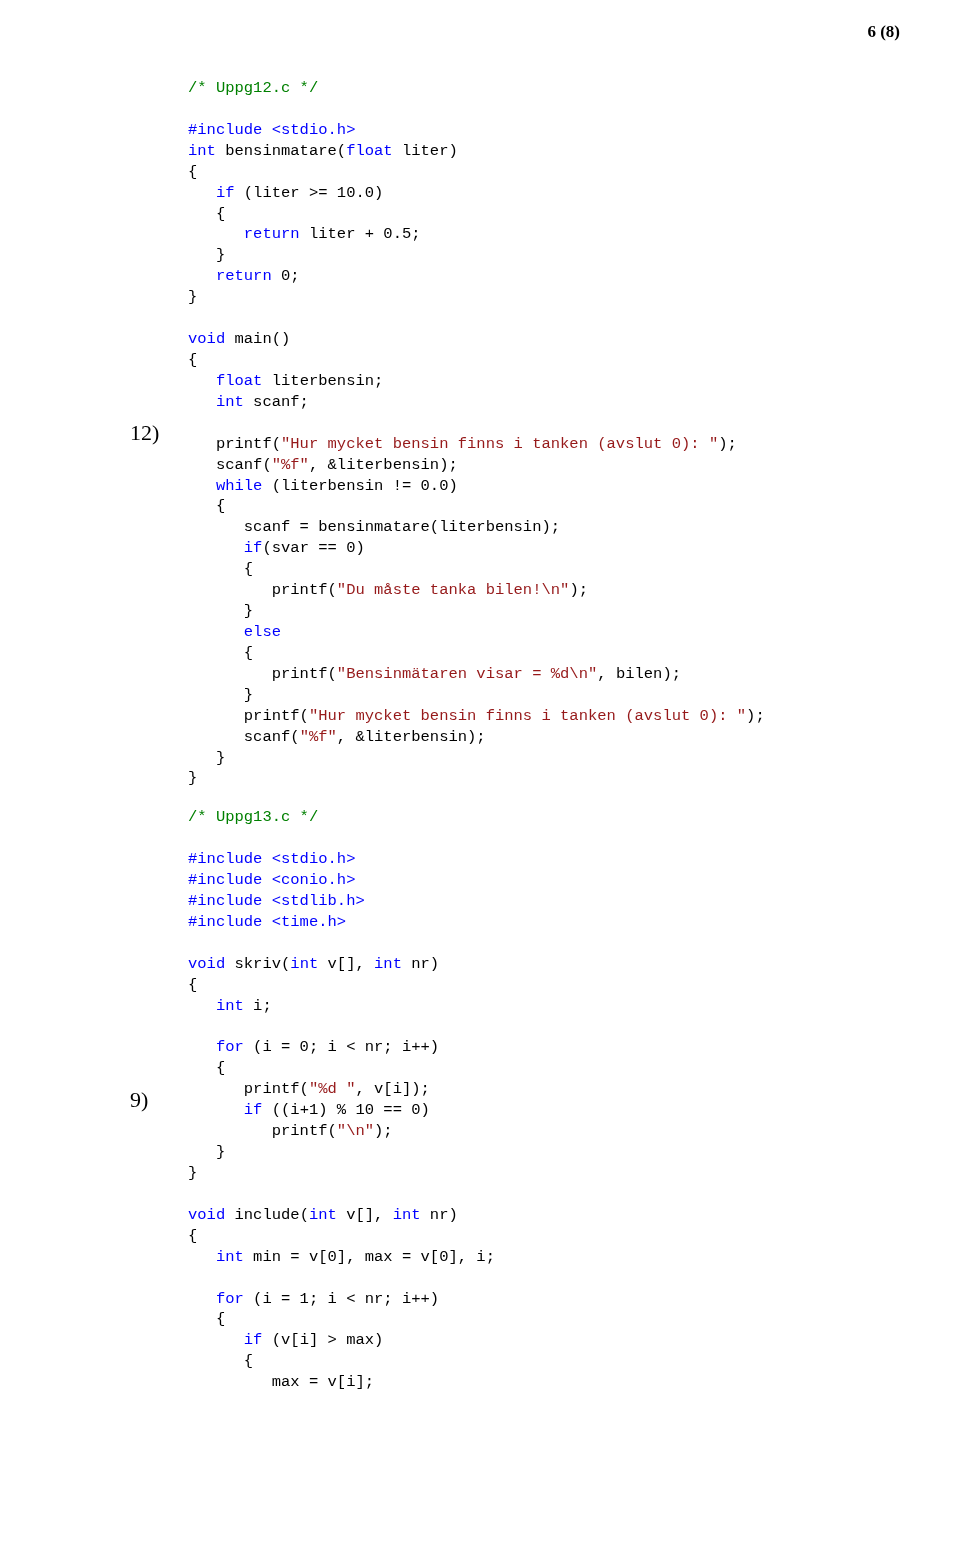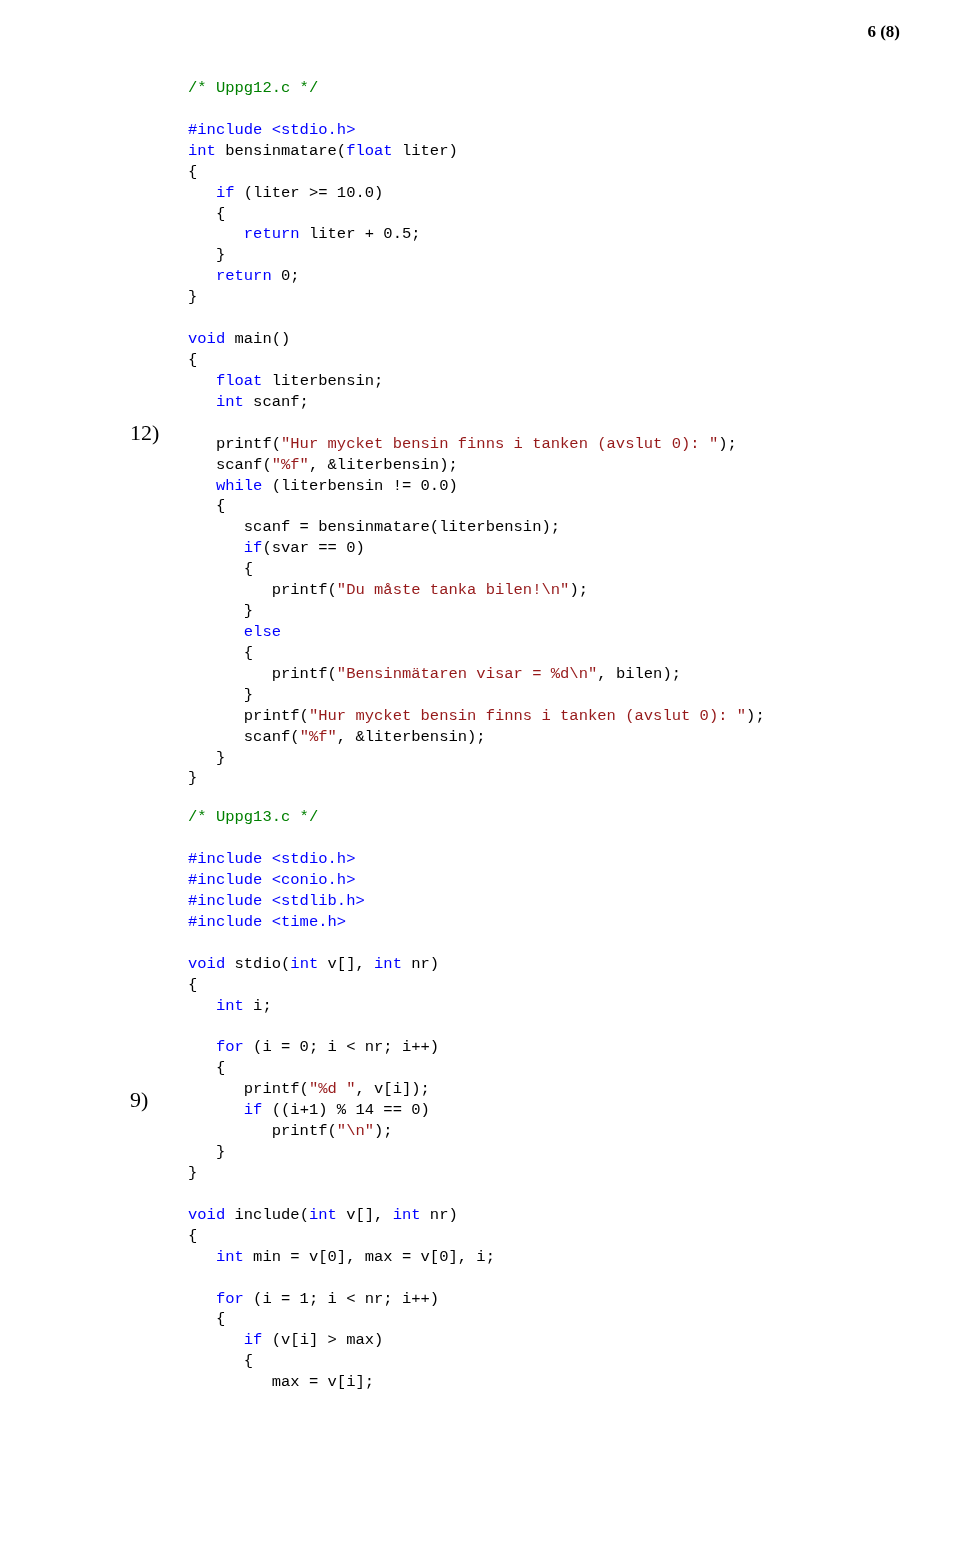--- a/index.html
+++ b/index.html
@@ -99,28 +99,28 @@
   <div class="row">
     <div class="item-num">9)</div>
     <div>
 <pre><span class="green">/* Uppg13.c */</span>
 
 <span class="blue">#include &lt;stdio.h&gt;</span>
 <span class="blue">#include &lt;conio.h&gt;</span>
 <span class="blue">#include &lt;stdlib.h&gt;</span>
 <span class="blue">#include &lt;time.h&gt;</span>
 
-<span class="blue">void</span><span> stdio(</span><span class="blue">int</span><span> v[], </span><span class="blue">int</span><span> nr)</span>
+<span class="blue">void</span><span> skriv(</span><span class="blue">int</span><span> v[], </span><span class="blue">int</span><span> nr)</span>
 <span>{</span>
    <span class="blue">int</span><span> i;</span>
 
    <span class="blue">for</span><span> (i = 0; i &lt; nr; i++)</span>
    <span>{</span>
 <span>      printf(</span><span class="red">"%d "</span><span>, v[i]);</span>
-      <span class="blue">if</span><span> ((i+1) % 14 == 0)</span>
+      <span class="blue">if</span><span> ((i+1) % 10 == 0)</span>
 <span>         printf(</span><span class="red">"\n"</span><span>);</span>
    <span>}</span>
 <span>}</span>
 
 <span class="blue">void</span><span> include(</span><span class="blue">int</span><span> v[], </span><span class="blue">int</span><span> nr)</span>
 <span>{</span>
    <span class="blue">int</span><span> min = v[0], max = v[0], i;</span>
 
    <span class="blue">for</span><span> (i = 1; i &lt; nr; i++)</span>
    <span>{</span>

